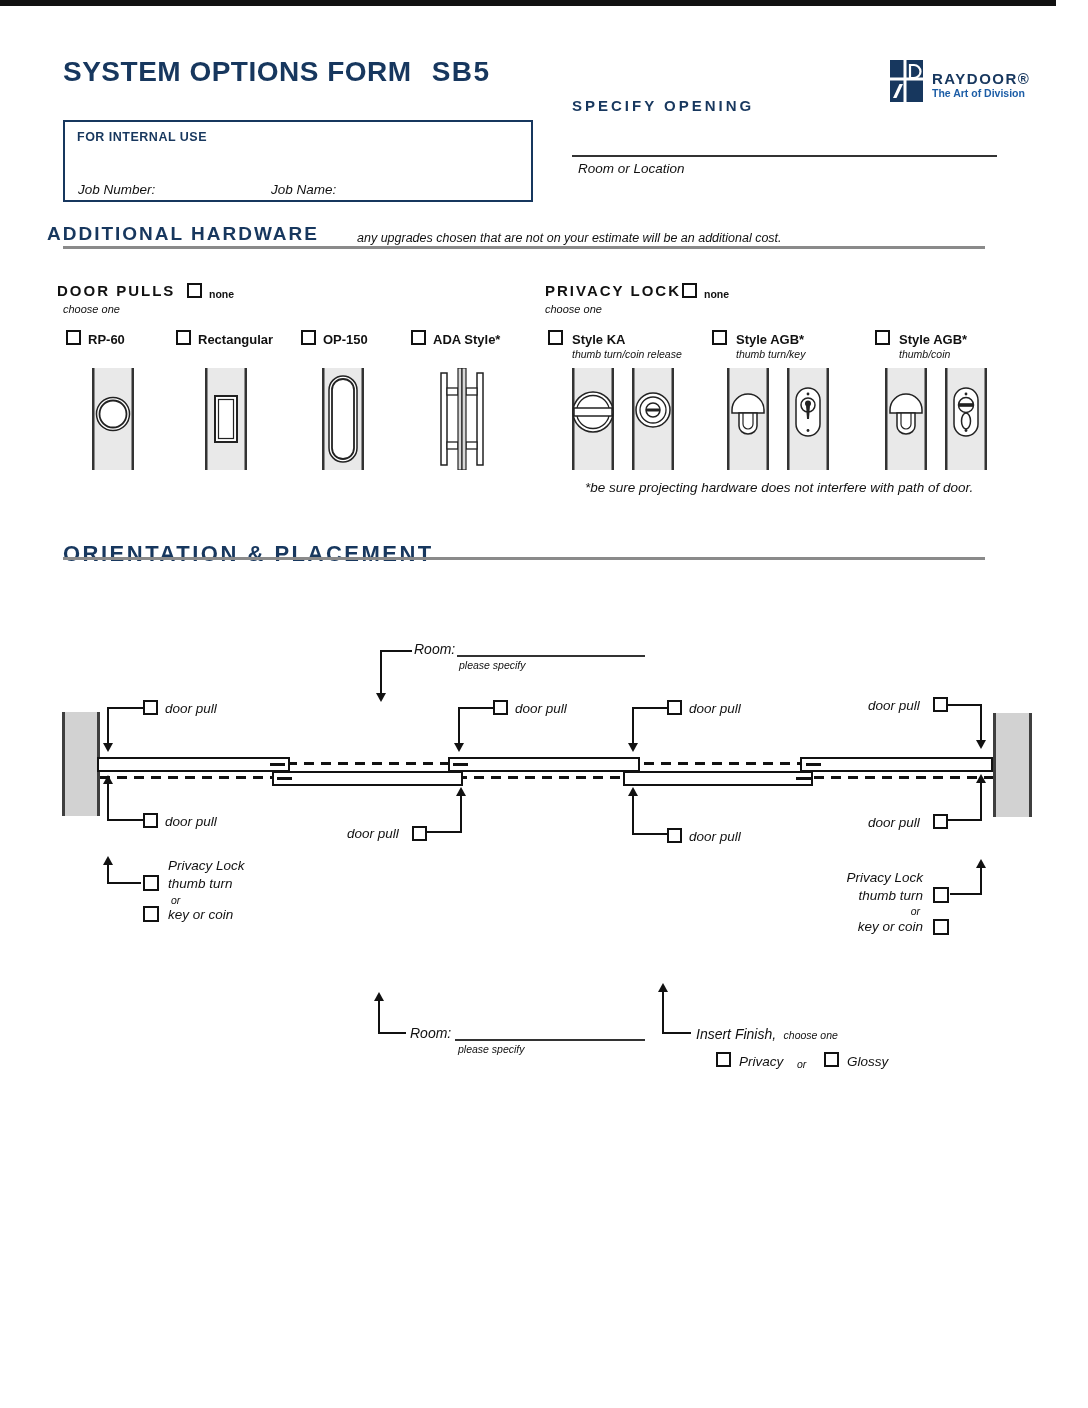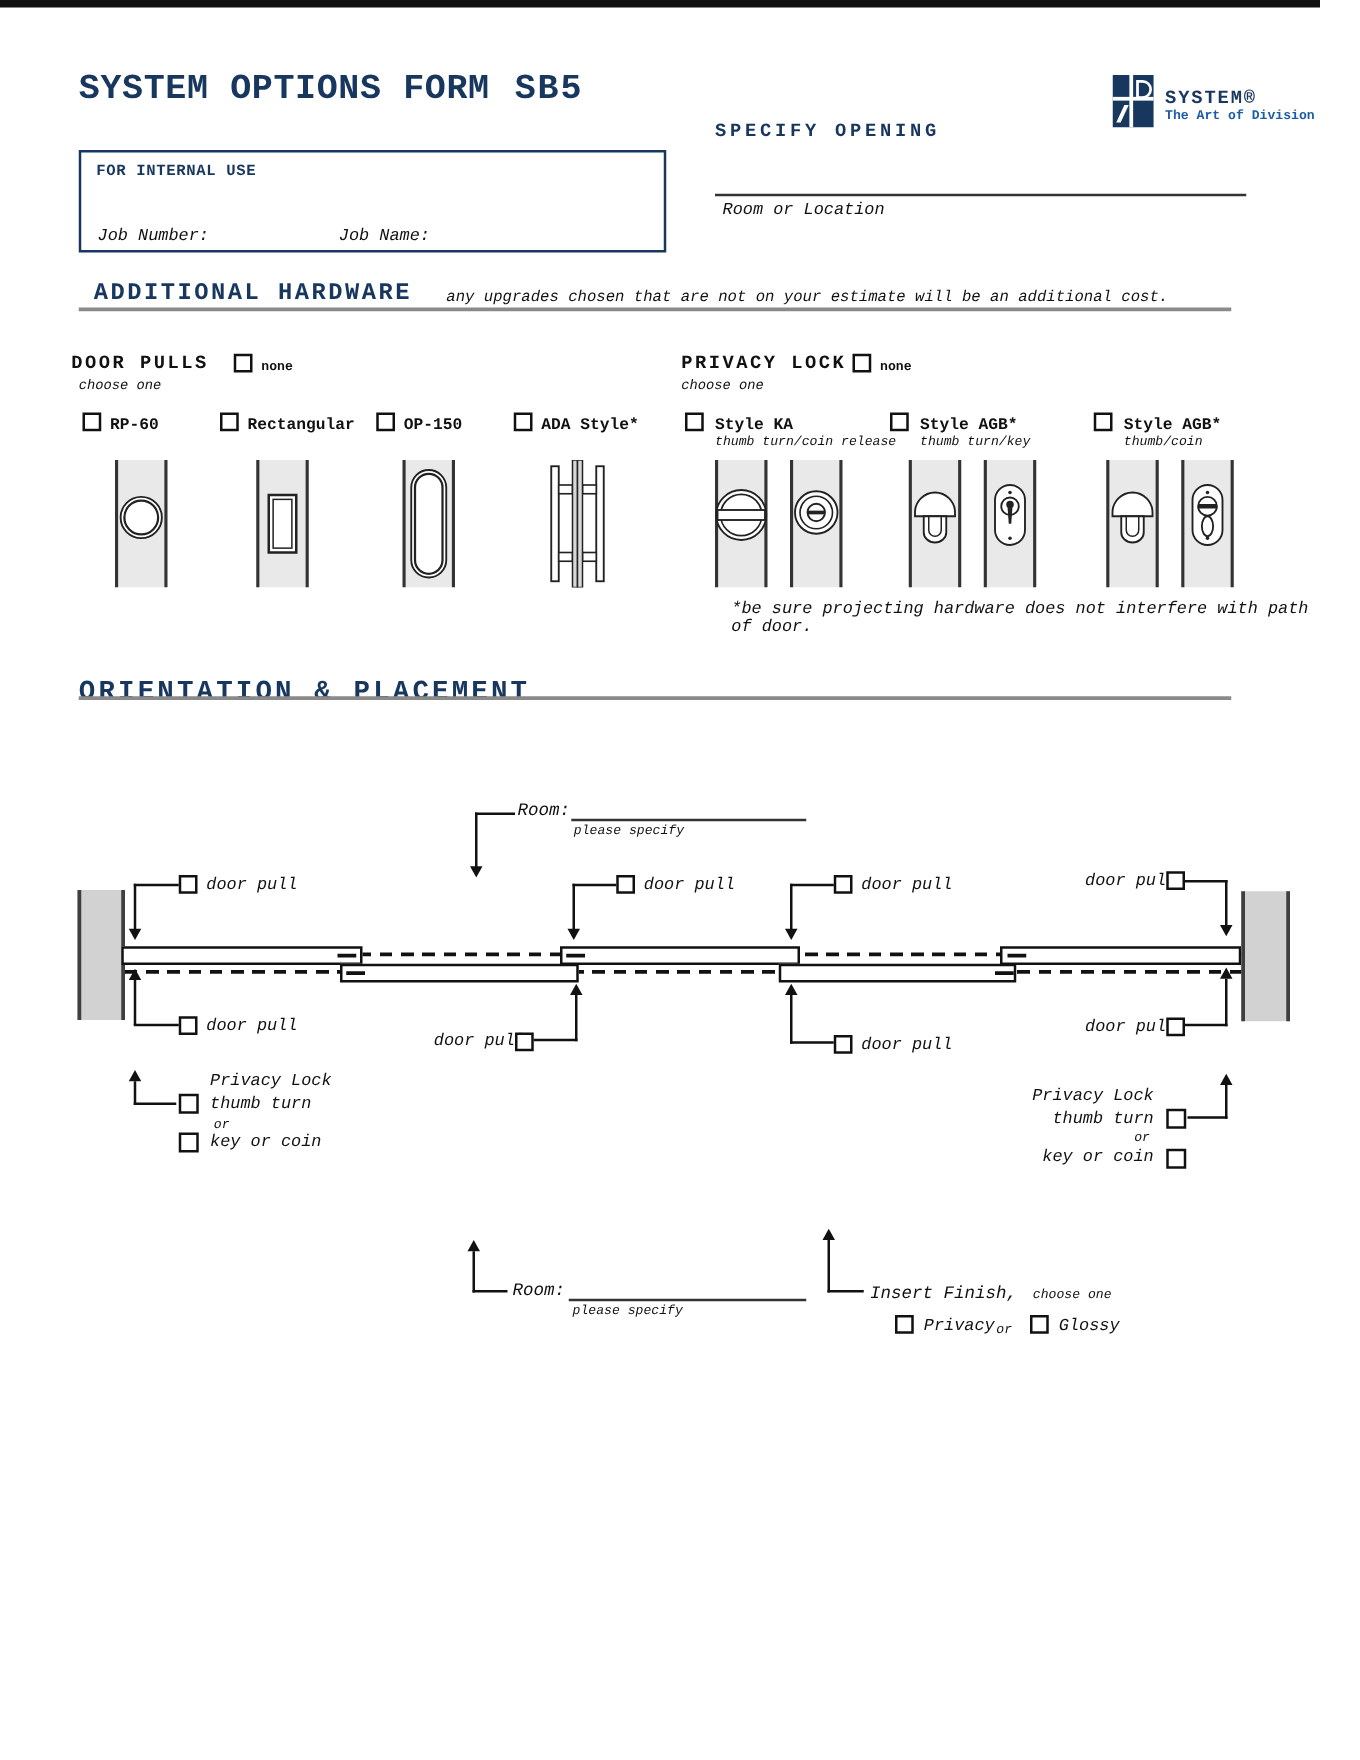--- a/index.html
+++ b/index.html
@@ -1,17 +1,17 @@
 <!DOCTYPE html>
 <html><head>
 <meta charset="utf-8">
 <style>
   html,body{margin:0;padding:0;background:#fff;}
   #page{position:relative;width:1056px;height:1408px;background:#fff;
-        font-family:Liberation Mono, monospace;color:#111;overflow:hidden;}
+        font-family:Liberation Sans, sans-serif;color:#111;overflow:hidden;}
   .abs{position:absolute;}
   
   .title{font-size:28px;font-weight:600;color:#17375e;letter-spacing:.5px;}
   .title-code{font-weight:800;letter-spacing:1.5px;margin-left:20px;}
   .sec-h{font-weight:700;color:#17375e;letter-spacing:3px;}
   .sub-h{font-weight:700;color:#111;letter-spacing:1px;font-size:15px;}
   .opt{font-weight:700;font-size:13px;color:#111;}
   .it{font-style:italic;font-size:13.5px;color:#111;}
   .it-sm{font-style:italic;font-size:10.5px;color:#111;}
   .none-l{font-weight:700;font-size:10.5px;color:#111;}
@@ -42,36 +42,36 @@
     <span>SYSTEM OPTIONS FORM</span><span class="title-code">SB5</span>
   </div>
 
   <svg class="abs" style="left:890px;top:60px;" width="33" height="42" viewBox="0 0 33 42">
     <rect x="0" y="0" width="33" height="42" fill="#17375e"></rect>
     <rect x="13.5" y="0" width="3" height="42" fill="#fff"></rect>
     <rect x="0" y="17.5" width="33" height="3" fill="#fff"></rect>
     <path d="M20 5 h4 a6.5 6.5 0 0 1 0 13 h-4 z" fill="none" stroke="#fff" stroke-width="2.2"></path>
     <polygon points="3,38 9.5,24 13,24 6.5,38" fill="#fff"></polygon>
   </svg>
-  <div class="abs" style="left:932px;top:70px;font-weight:800;font-size:15px;letter-spacing:1.5px;color:#17375e;">SYSTEM®</div>
+  <div class="abs" style="left:932px;top:70px;font-weight:800;font-size:15px;letter-spacing:1.5px;color:#17375e;">RAYDOOR®</div>
   <div class="abs" style="left:932px;top:87px;font-weight:700;font-size:10.5px;color:#1c5da6;">The Art of Division</div>
 
   <div class="abs box-navy" style="left:63px;top:99px;width:470px;height:82px;">
     <div class="abs navy-sm" style="left:12px;top:8px;">FOR INTERNAL USE</div>
     <div class="abs it" style="left:13px;top:60px;">Job Number:</div>
     <div class="abs" style="left:105px;top:60px;width:90px;height:16px;"></div>
     <div class="abs it" style="left:206px;top:60px;">Job Name:</div>
     <div class="abs" style="left:288px;top:60px;width:160px;height:16px;"></div>
   </div>
 
   <div class="abs sec-h" style="left:572px;top:97px;font-size:15px;">SPECIFY OPENING</div>
   <div class="abs fieldline" style="left:572px;top:155px;width:425px;"></div>
   <div class="abs it" style="left:578px;top:161px;">Room or Location</div>
 
-  <div class="abs sec-h" style="left:75px;top:223px;font-size:19px;letter-spacing:2px;">ADDITIONAL HARDWARE</div>
+  <div class="abs sec-h" style="left:47px;top:223px;font-size:19px;letter-spacing:2px;">ADDITIONAL HARDWARE</div>
   <div class="abs it" style="left:357px;top:231px;font-size:12.5px;">any upgrades chosen that are not on your estimate will be an additional cost.</div>
   <div class="abs rule" style="left:63px;top:246px;width:922px;"></div>
 
   <div class="abs sub-h" style="left:57px;top:282px;letter-spacing:2px;">DOOR PULLS</div>
   <div class="abs cb" style="left:187px;top:283px;"></div>
   <div class="abs none-l" style="left:209px;top:288px;">none</div>
   <div class="abs it-sm" style="left:63px;top:303px;font-size:11px;">choose one</div>
 
   <div class="abs cb" style="left:66px;top:330px;"></div>
   <div class="abs opt" style="left:88px;top:332px;">RP-60</div>

